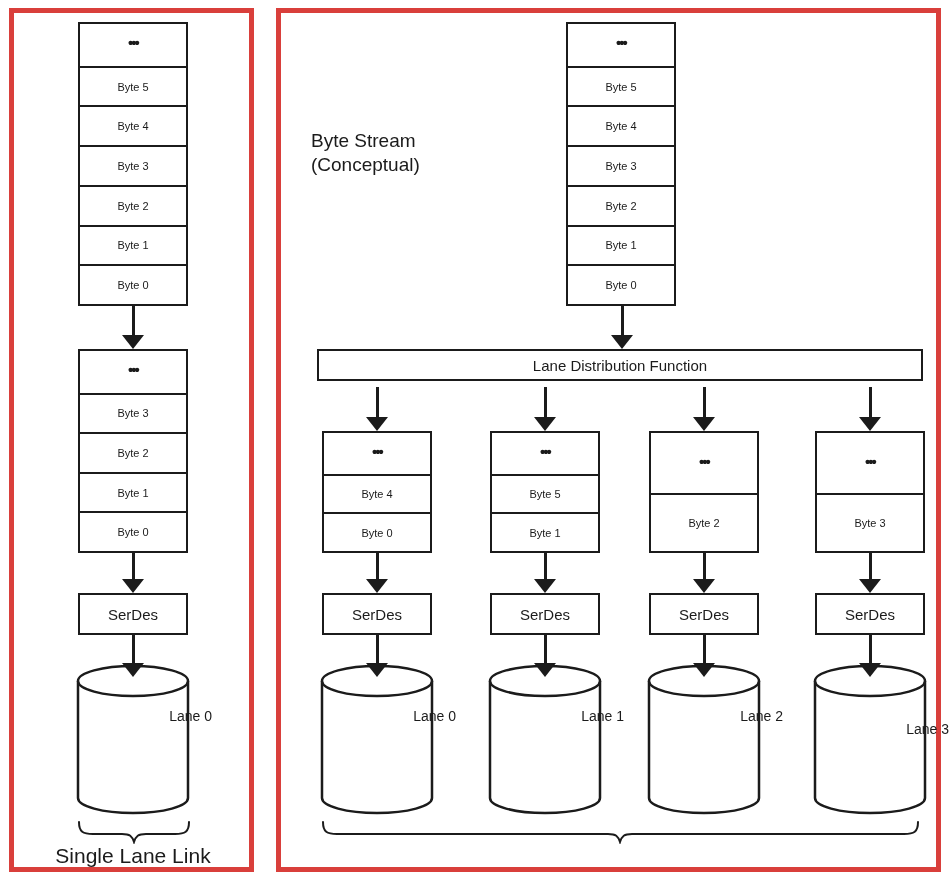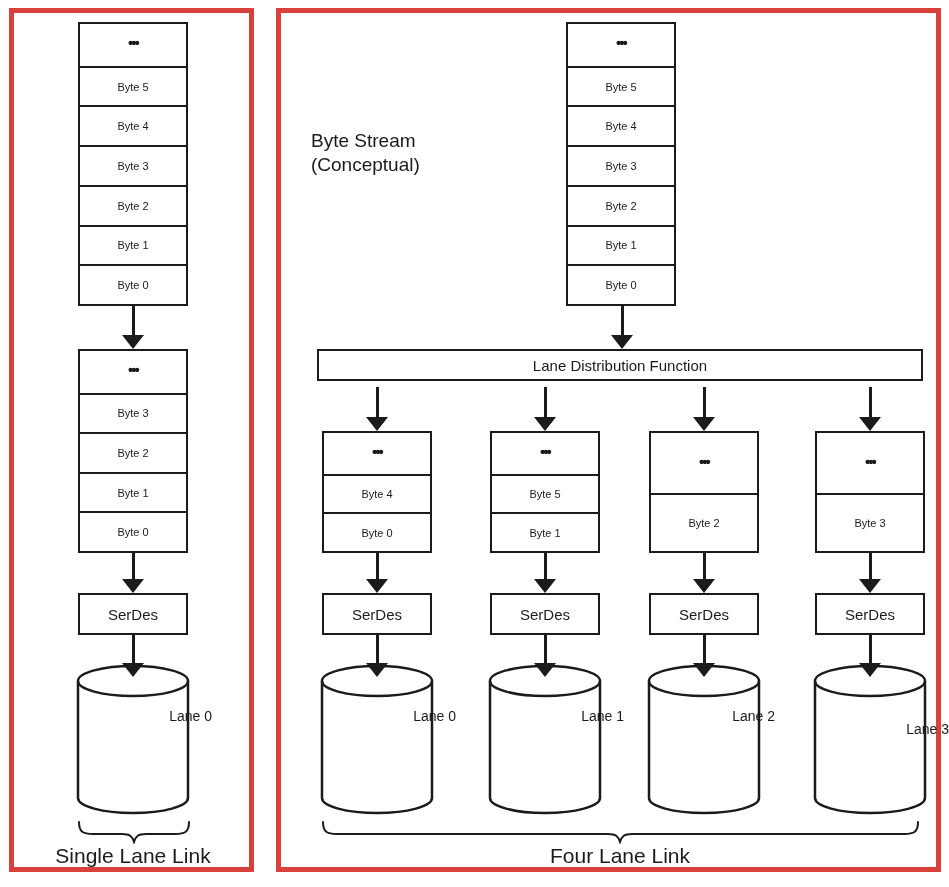--- a/index.html
+++ b/index.html
@@ -158,21 +158,21 @@
     </div>
     <div class="arrow" style="left:412px;top:540px;height:40px;"></div>
     <div class="box" style="left:368px;top:580px;width:110px;height:42px;">SerDes</div>
     <div class="cyl" style="left:366px;top:651px;">
       <svg width="114" height="152" viewBox="0 0 114 152">
         <path d="M2,17 L2,134 A55,15 0 0 0 112,134 L112,17" fill="#ffffff" stroke="#1b1b1b" stroke-width="2.5"></path>
         <ellipse cx="57" cy="17" rx="55" ry="15" fill="#ffffff" stroke="#1b1b1b" stroke-width="2.5"></ellipse>
       </svg>
     </div>
     <div class="arrow" style="left:412px;top:622px;height:42px;"></div>
-    <div class="lane-label" style="left:358px;top:693px;">Lane 2</div>
+    <div class="lane-label" style="left:366px;top:693px;">Lane 2</div>
 
     <div class="stack" style="left:534px;top:418px;width:110px;height:122px;">
       <div class="cell dots">•••</div>
       <div class="cell">Byte 3</div>
     </div>
     <div class="arrow" style="left:578px;top:540px;height:40px;"></div>
     <div class="box" style="left:534px;top:580px;width:110px;height:42px;">SerDes</div>
     <div class="cyl" style="left:532px;top:651px;">
       <svg width="114" height="152" viewBox="0 0 114 152">
         <path d="M2,17 L2,134 A55,15 0 0 0 112,134 L112,17" fill="#ffffff" stroke="#1b1b1b" stroke-width="2.5"></path>
@@ -180,16 +180,15 @@
       </svg>
     </div>
     <div class="arrow" style="left:578px;top:622px;height:42px;"></div>
     <div class="lane-label" style="left:532px;top:693px;margin-top:13px;">Lane 3</div>
 
     <div class="brace" style="left:40px;top:807px;">
       <svg width="599" height="24" viewBox="0 0 599 24">
         <path d="M2,2 C2,12 6,14 16,14 L287,14 C295,14 297,16 299,22 C301,16 303,14 311,14 L583,14 C593,14 597,12 597,2" fill="none" stroke="#1b1b1b" stroke-width="2" stroke-linecap="round"></path>
       </svg>
     </div>
-    <div class="caption" style="left:189px;top:831px;width:300px;">Four Lane Link</div>
   </div>
 
 </div>
 
 </body></html>

